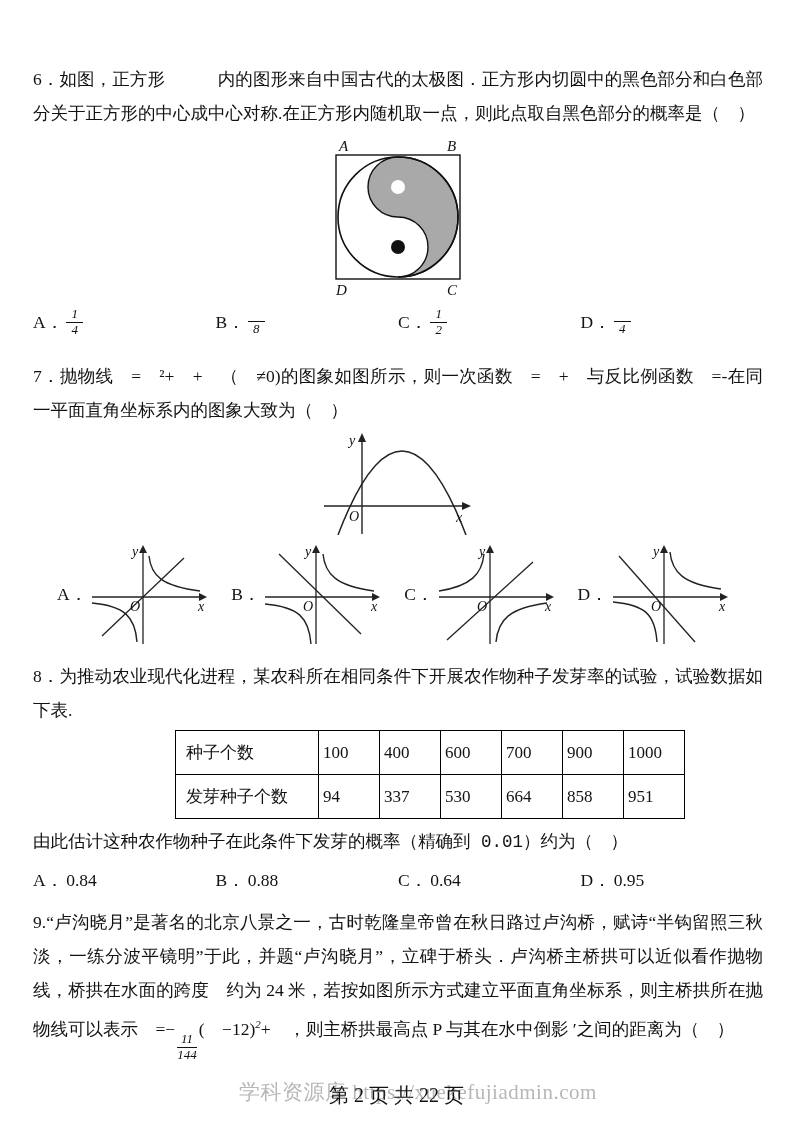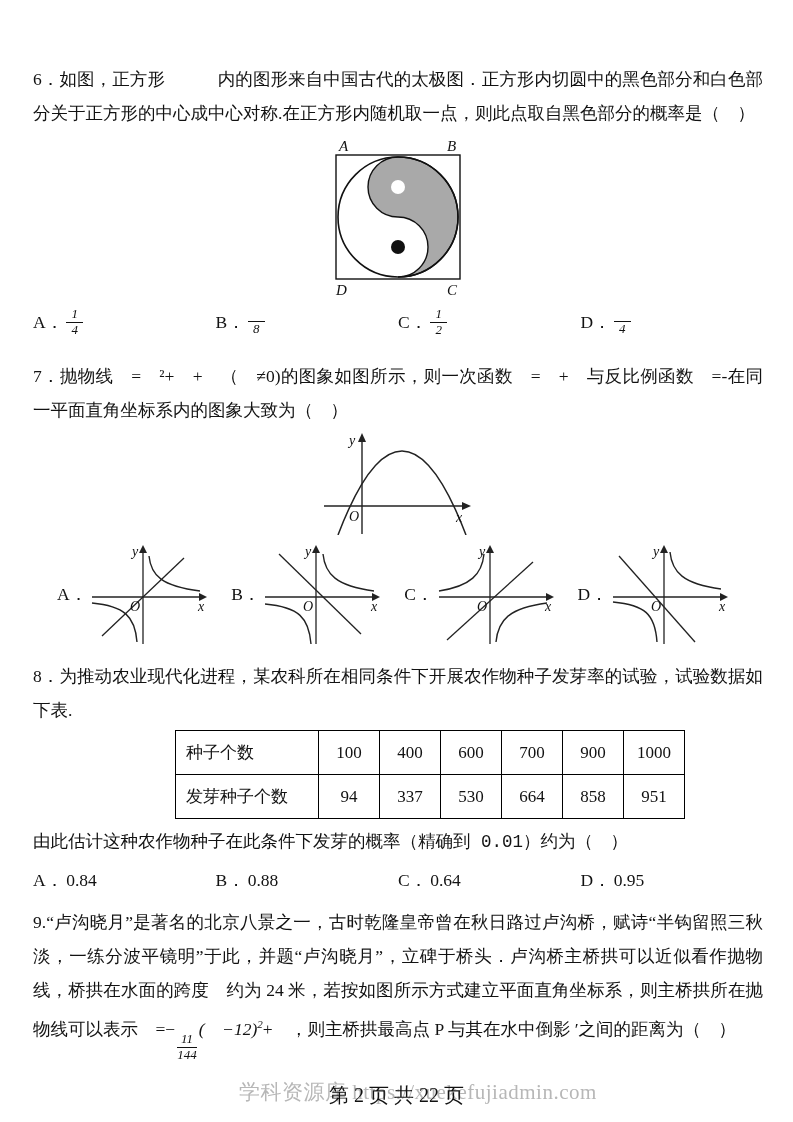--- a/index.html
+++ b/index.html
@@ -22,21 +22,21 @@
   sup.expo{font-size:11px;font-style:italic;}
   
   .optrow{display:flex;align-items:center;font-size:17.5px;height:42px;margin:0;}
   .optrow .opt{width:191px;display:flex;align-items:center;gap:3px;}
   
   .graph-row{display:flex;align-items:center;gap:21px;padding-left:24px;margin-top:2px;height:106px;}
   .graph-opt{display:flex;align-items:center;gap:1px;}
   .graph-opt .glabel{font-size:17.5px;}
   
   table.data{border-collapse:collapse;margin:3px 0 0 142px;}
-  table.data td{border:1.2px solid #000;height:43px;font-size:17px;text-align:center;padding:0 4px;}
+  table.data td{border:1.2px solid #000;height:43px;font-size:17px;text-align:left;padding:0 4px;}
   table.data td.rowhead{width:128px;text-align:left;padding-left:10px;}
   table.data td.cell{width:52px;}
   
   .watermark{position:absolute;left:239px;top:1062px;
     font-family:Liberation Serif, serif;
     font-size:21px;color:#b7b7b7;letter-spacing:.5px;white-space:nowrap;}
   .page-num{position:absolute;left:0;top:1066px;width:100%;text-align:center;
     font-size:20px;color:#111;}
 </style>
 </head>
@@ -211,18 +211,18 @@
     </span>
     <span class="opt">
       <span>D．</span>
       <span>0.95</span>
     </span>
   </div>
 
   <p class="stem" style="margin-top:4px;"><span>9.“卢沟晓月”是著名的北京八景之一，古时乾隆皇帝曾在秋日路过卢沟桥，赋诗“半钩留照三秋淡，一练分波平镜明”于此，并题“卢沟晓月”，立碑于桥头．卢沟桥主桥拱可以近似看作抛物线，桥拱在水面的跨度　约为 24 米，若按如图所示方式建立平面直角坐标系，则主桥拱所在抛物线可以表示　=−</span><span class="frac small">
         <span class="fn">11</span>
         <span class="fd">144</span>
-      </span><span style="font-style:italic">(　−12)</span><sup class="expo">2</sup><span>+　，则主桥拱最高点 P 与其在水中倒影 ′之间的距离为（　）</span></p>
+      </span><span style="">(　−12)</span><sup class="expo">2</sup><span>+　，则主桥拱最高点 P 与其在水中倒影 ′之间的距离为（　）</span></p>
 
   <div class="watermark">学科资源库 https://xuekefujiadmin.com</div>
   <div class="page-num">第 2 页 共 22 页</div>
 
 </div>
 
 </body></html>

